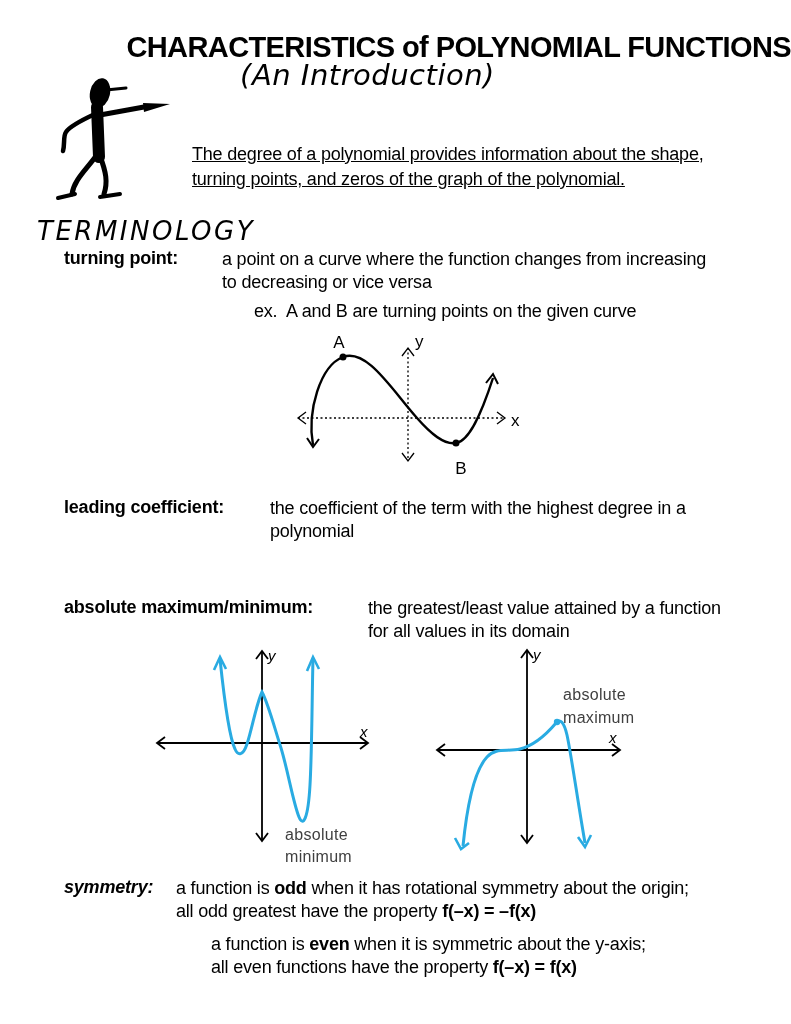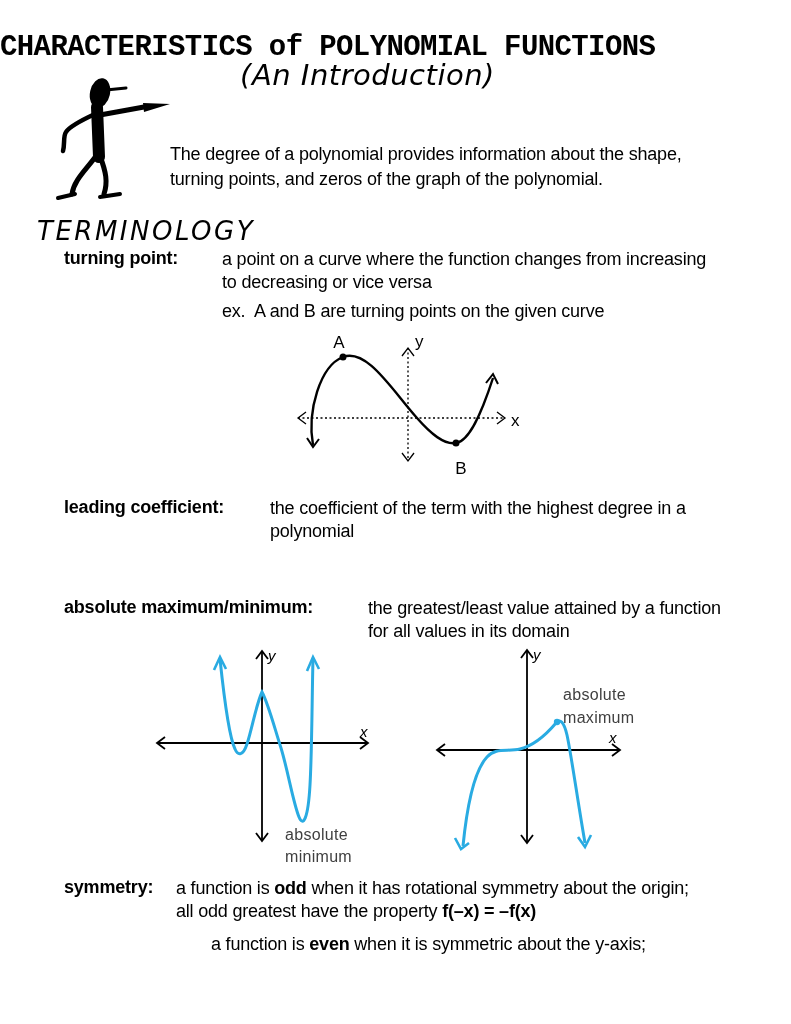--- a/index.html
+++ b/index.html
@@ -2,36 +2,36 @@
 <html><head>
 <meta charset="utf-8">
 <style>
   html,body{margin:0;padding:0;background:#ffffff;}
   .page{
     position:relative;width:791px;height:1024px;background:#ffffff;
     font-family:"Liberation Sans",sans-serif;color:#000;overflow:hidden;
   }
   .abs{position:absolute;white-space:nowrap;}
   .title{
-    top:31px;left:0;width:791px;text-align:left;
-    font-size:29px;font-weight:bold;letter-spacing:-0.6px;font-family:Liberation Mono, monospace;
+    top:31px;left:0;width:791px;text-align:right;
+    font-size:29px;font-weight:bold;letter-spacing:-0.6px;
   }
   .subtitle{
     top:58px;left:0;width:695px;text-align:center;
     font-family:"DejaVu Sans",sans-serif;font-style:italic;
     font-size:29px;letter-spacing:0.5px;margin-left:20px;
   }
   .body-text{font-size:18px;line-height:23px;letter-spacing:-0.2px;}
   .intro-line{line-height:25px;}
   .term-label{font-weight:bold;font-size:18px;letter-spacing:-0.2px;}
   .hand-heading{
     font-family:"DejaVu Sans",sans-serif;font-style:italic;
     font-size:26px;letter-spacing:2.5px;font-weight:400;margin:4px;
   }
-  .pre{white-space:pre-wrap;}
+  .pre{white-space:pre-wrap;margin-left:32px;}
   .b{font-weight:bold;}
   sup{font-size:13px;}
   svg text{font-family:"Liberation Sans",sans-serif;}
   .graph-label{font-size:17px;fill:#000;}
   .math-label{font-size:15px;font-style:italic;fill:#000;}
   .anno{font-size:16px;fill:#3f3f3f;letter-spacing:0.3px;}
 </style>
 </head>
 <body>
 
@@ -48,21 +48,21 @@
       <path d="M 52 39 L 96 31" stroke-width="5"></path>
       <path d="M 95 27 L 122 28 L 96 36 Z" fill="#000" stroke="none"></path>
       <path d="M 47 38 C 34 44, 22 50, 18 56 C 15 60, 17 68, 15 75" stroke-width="4.5"></path>
       <path d="M 48 80 C 38 94, 26 104, 24 118" stroke-width="5"></path>
       <path d="M 10 122 L 27 118" stroke-width="4"></path>
       <path d="M 52 80 C 58 96, 60 106, 56 118" stroke-width="5"></path>
       <path d="M 52 121 L 72 118" stroke-width="4"></path>
     </g>
   </svg>
 
-  <div class="abs body-text intro-line" style="left:170px;top:142px;">
+  <div class="abs body-text intro-line" style="left:192px;top:142px;text-decoration:underline;">
     <div>The degree of a polynomial provides information about the shape,</div>
     <div>turning points, and zeros of the graph of the polynomial.</div>
   </div>
 
   <div class="abs hand-heading" style="left:33px;top:212px;">TERMINOLOGY</div>
 
   <div class="abs term-label" style="left:64px;top:248px;">turning point:</div>
   <div class="abs body-text" style="left:222px;top:248px;">
     <div>a point on a curve where the function changes from increasing</div>
     <div>to decreasing or vice versa</div>
@@ -158,22 +158,23 @@
         <polyline points="150,194 157,204 163,192"></polyline>
       </g>
     </g>
     <circle cx="129" cy="79" r="3.2" fill="#29abe2"></circle>
     <text class="math-label" x="105" y="17">y</text>
     <text class="math-label" x="181" y="100">x</text>
     <text class="anno" x="135" y="57">absolute</text>
     <text class="anno" x="135" y="80">maximum</text>
   </svg>
 
-  <div class="abs term-label" style="left:64px;top:877px;">symmetry:</div>
+  <div class="abs term-label" style="left:64px;top:877px;font-style:italic;">symmetry:</div>
   <div class="abs body-text" style="left:176px;top:877px;">
     <div><span>a function is </span><span class="b">odd</span><span> when it has rotational symmetry about the origin;</span></div>
     <div><span>all odd greatest have the property </span><span class="b">f(–x) = –f(x)</span></div>
   </div>
   <div class="abs body-text" style="left:176px;top:933px;margin-left:35px;">
     <div><span>a function is </span><span class="b">even</span><span> when it is symmetric about the y-axis;</span></div>
+    <div><span>all even functions have the property </span><span class="b">f(–x) = f(x)</span></div>
   </div>
 
 </div>
 
 </body></html>

